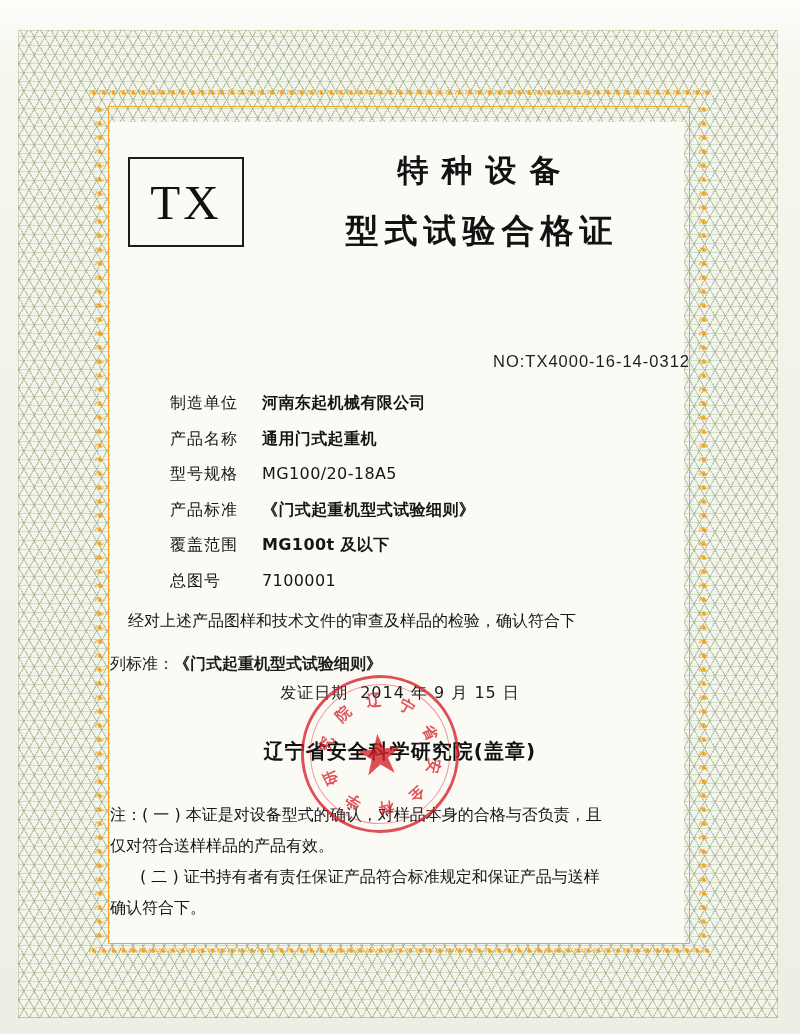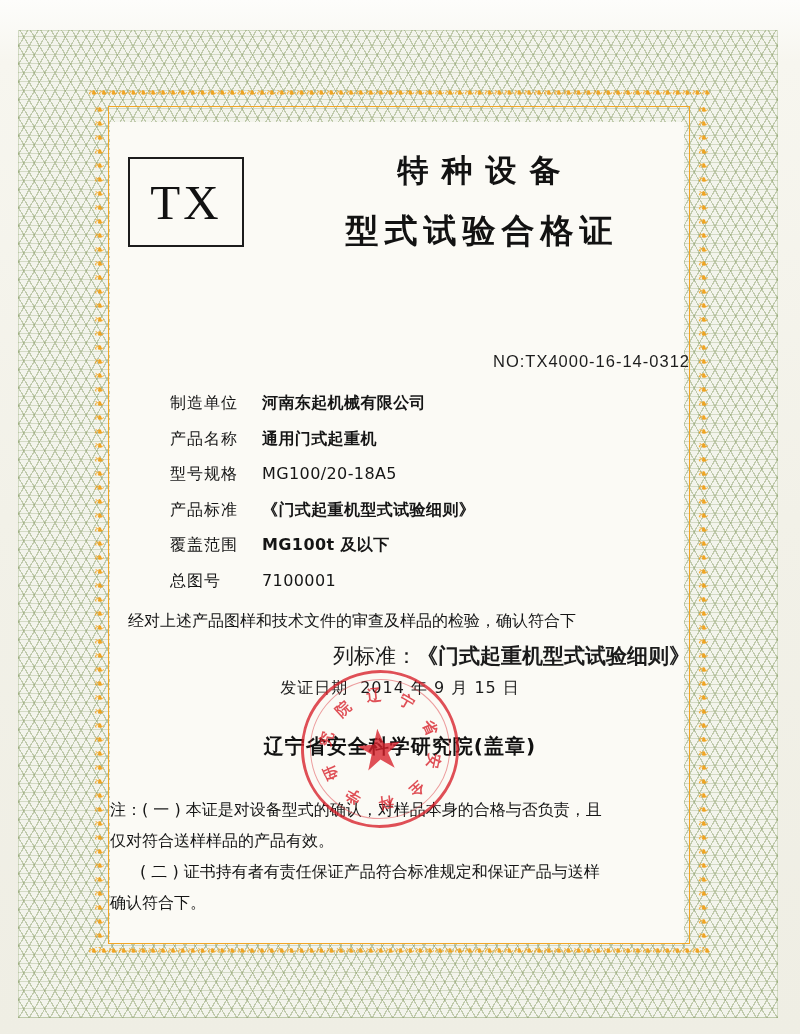--- a/index.html
+++ b/index.html
@@ -194,24 +194,24 @@
 
   .statement {
     font-size: 16px;
     line-height: 30px;
     color: #151515;
     font-family: "DejaVu Sans", sans-serif;
     text-align: justify;
     padding-left: 18px;
   }
   .statement-center {
-    text-align: right;
-    font-size: 21px;
-    font-family: "DejaVu Sans", sans-serif;
-    margin-top: 6px;
+    text-align: left;
+    font-size: 16px;
+    font-family: "DejaVu Sans", sans-serif;
+    margin-top: 18px;
   }
   .statement-center .std-name { font-weight: bold; }
 
   .issue-row {
     text-align: center;
     font-size: 16px;
     font-family: "DejaVu Sans", sans-serif;
     margin-top: 8px;
     letter-spacing: 1px;
   }

